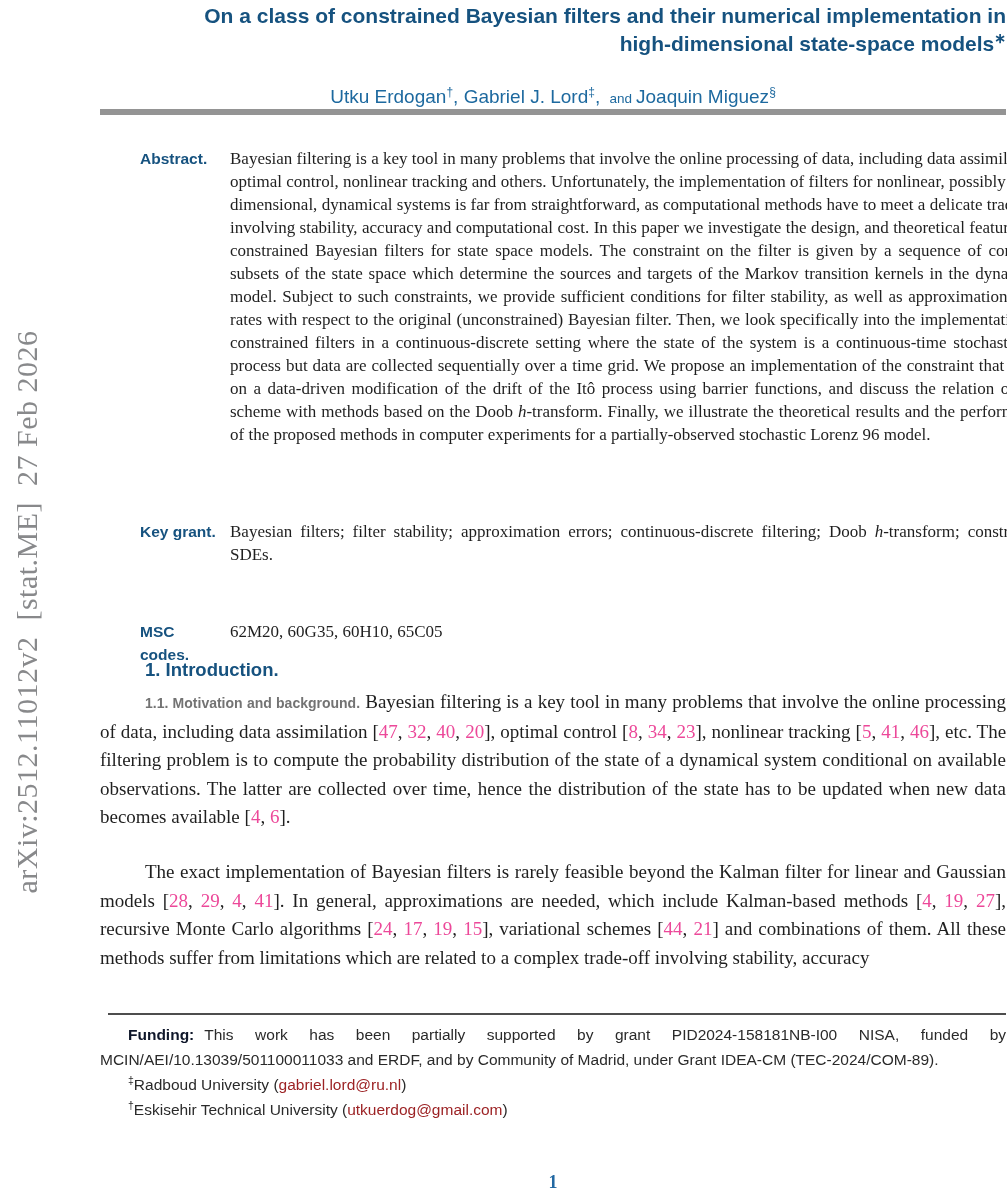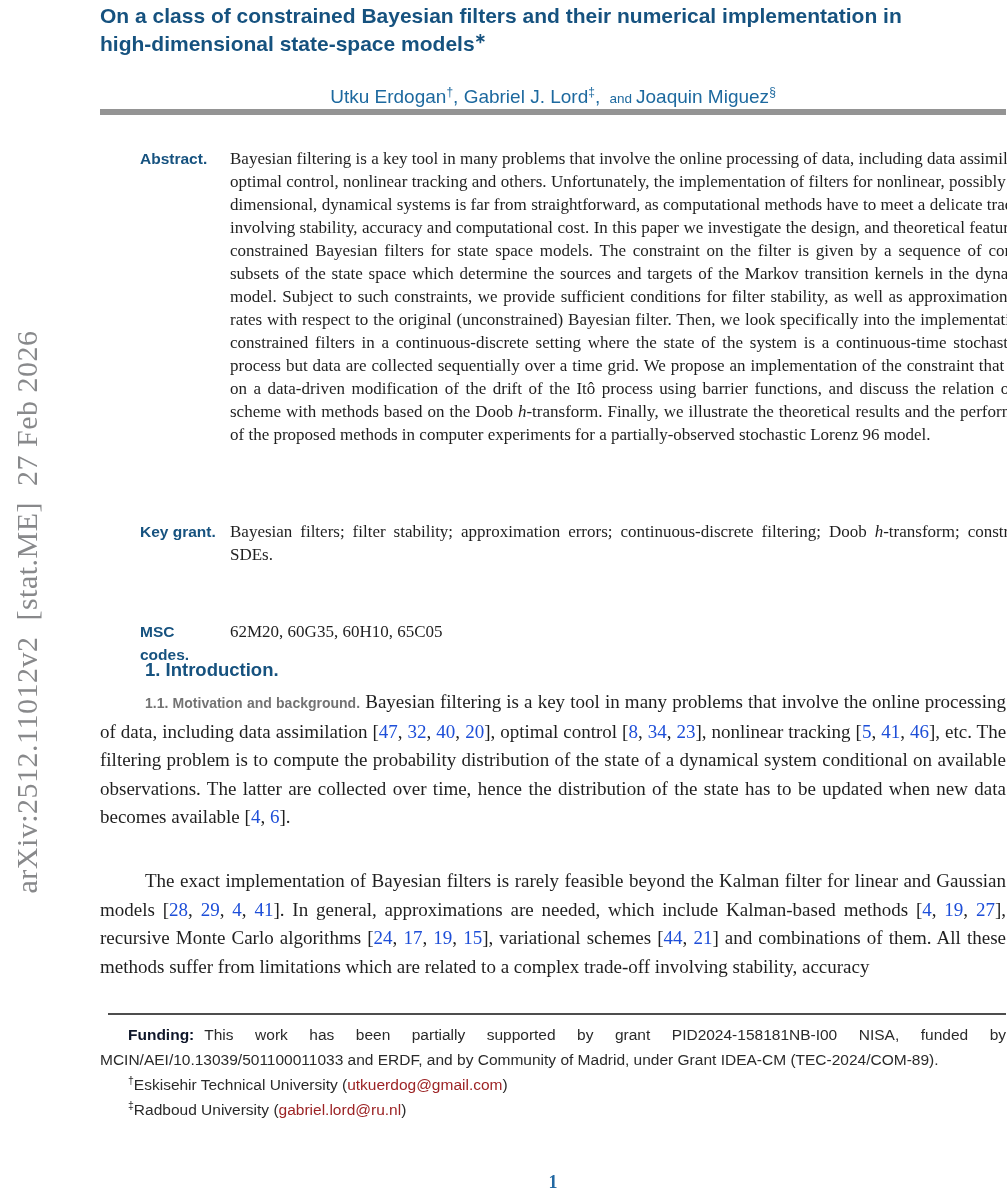--- a/index.html
+++ b/index.html
@@ -13,21 +13,21 @@
   
   .stamp {
     position:absolute; left:27px; top:612px;
     transform:translate(-50%,-50%) rotate(-90deg);
     white-space:pre;
     font-family:"Liberation Serif", serif;
     font-size:30px; color:#88898b; letter-spacing:0.5px;
   }
 
   
-  .title-block { position:absolute; top:2px; left:0; width:906px; text-align:left;
+  .title-block { position:absolute; top:2px; left:0; width:906px; text-align:right;
     font-family:"Liberation Sans", sans-serif; font-weight:bold;
     font-size:21px; line-height:28px; color:#16527f; }
   .title-mark { font-size:14px; vertical-align:super; line-height:0; }
   .authors { position:absolute; top:66px; left:0; width:906px; text-align:center;
     font-family:"Liberation Sans", sans-serif; font-size:19px; color:#1d699f;margin-top:20px; }
   .authors .mark { font-size:12px; vertical-align:super; line-height:0; }
   .authors .sep { white-space:pre; }
   .authors .and { font-size:13.5px; margin:0 4px 0 4px; }
   .head-rule { position:absolute; top:109px; left:0; width:906px; height:6px; background:#949494; }
 
@@ -41,24 +41,24 @@
   .keywords { position:absolute; top:520px; left:0; width:906px; box-sizing:border-box; }
   .msc      { position:absolute; top:620px; left:0; width:906px; box-sizing:border-box; text-align:left; }
 
   
   .sec-heading { position:absolute; top:648px; left:0; width:906px;
     font-family:"Liberation Sans", sans-serif; font-weight:bold;
     font-size:18.5px; color:#16527f; padding-left:45px; box-sizing:border-box;margin-top:11px; }
   .para { position:absolute; left:0; width:906px; text-align:justify;
     font-size:19px; line-height:28.5px; color:#1f1f1f; }
   .para1 { top:688px; text-indent:45px; }
-  .para2 { top:858px; text-indent:45px;margin-top:9px; }
+  .para2 { top:858px; text-indent:45px; }
   .inline-subhead { font-family:"Liberation Sans", sans-serif; font-weight:bold;
     font-size:14px; color:#737373; }
-  .cite { color:#1d4ed8; }
+  .cite { color:#ec4899; }
 
   
   .footnotes { position:absolute; top:1013px; left:0; width:906px;
     font-family:"Liberation Sans", sans-serif; font-size:15.5px;
     line-height:25px; color:#2a2a2a; }
   .fn-rule { width:898px; height:2px; background:#4d4d4d; margin-left:8px; margin-bottom:7px; }
   .fn-line { text-indent:28px; text-align:justify; }
   .fn-mark { font-size:10.5px; vertical-align:super; line-height:0; }
   .fn-label { font-weight:bold; color:#0f172a; margin-right:10px; }
   .fn-email { color:#9c2224; text-decoration:none; }
@@ -100,19 +100,19 @@
 
   <div class="sec-heading">1. Introduction.</div>
 
   <div class="para para1"><span class="inline-subhead">1.1. Motivation and background.</span><span> </span><span>Bayesian filtering is a key tool in many problems that involve the online processing of data, including data assimilation [<span class="cite">47</span>, <span class="cite">32</span>, <span class="cite">40</span>, <span class="cite">20</span>], optimal control [<span class="cite">8</span>, <span class="cite">34</span>, <span class="cite">23</span>], nonlinear tracking [<span class="cite">5</span>, <span class="cite">41</span>, <span class="cite">46</span>], etc. The filtering problem is to compute the probability distribution of the state of a dynamical system conditional on available observations. The latter are collected over time, hence the distribution of the state has to be updated when new data becomes available [<span class="cite">4</span>, <span class="cite">6</span>].</span></div>
 
   <div class="para para2"><span>The exact implementation of Bayesian filters is rarely feasible beyond the Kalman filter for linear and Gaussian models [<span class="cite">28</span>, <span class="cite">29</span>, <span class="cite">4</span>, <span class="cite">41</span>]. In general, approximations are needed, which include Kalman-based methods [<span class="cite">4</span>, <span class="cite">19</span>, <span class="cite">27</span>], recursive Monte Carlo algorithms [<span class="cite">24</span>, <span class="cite">17</span>, <span class="cite">19</span>, <span class="cite">15</span>], variational schemes [<span class="cite">44</span>, <span class="cite">21</span>] and combinations of them. All these methods suffer from limitations which are related to a complex trade-off involving stability, accuracy</span></div>
 
   <div class="footnotes">
     <div class="fn-rule"></div>
     <div class="fn-line"><span class="fn-label">Funding:</span><span>This work has been partially supported by grant PID2024-158181NB-I00 NISA, funded by MCIN/AEI/10.13039/501100011033 and ERDF, and by Community of Madrid, under Grant IDEA-CM (TEC-2024/COM-89).</span></div>
+    <div class="fn-line"><sup class="fn-mark">‡</sup><span>Radboud University (</span><a href="#" class="fn-email">gabriel.lord@ru.nl</a><span>)</span></div>
     <div class="fn-line"><sup class="fn-mark">†</sup><span>Eskisehir Technical University (</span><a href="#" class="fn-email">utkuerdog@gmail.com</a><span>)</span></div>
-    <div class="fn-line"><sup class="fn-mark">‡</sup><span>Radboud University (</span><a href="#" class="fn-email">gabriel.lord@ru.nl</a><span>)</span></div>
   </div>
 
   <div class="page-number">1</div>
 
 </div>
 
 </body></html>

